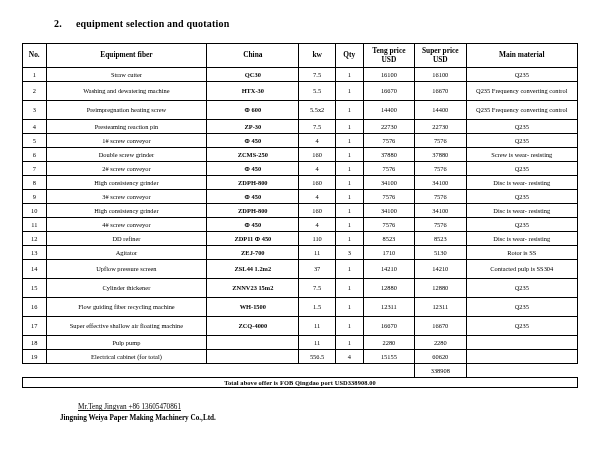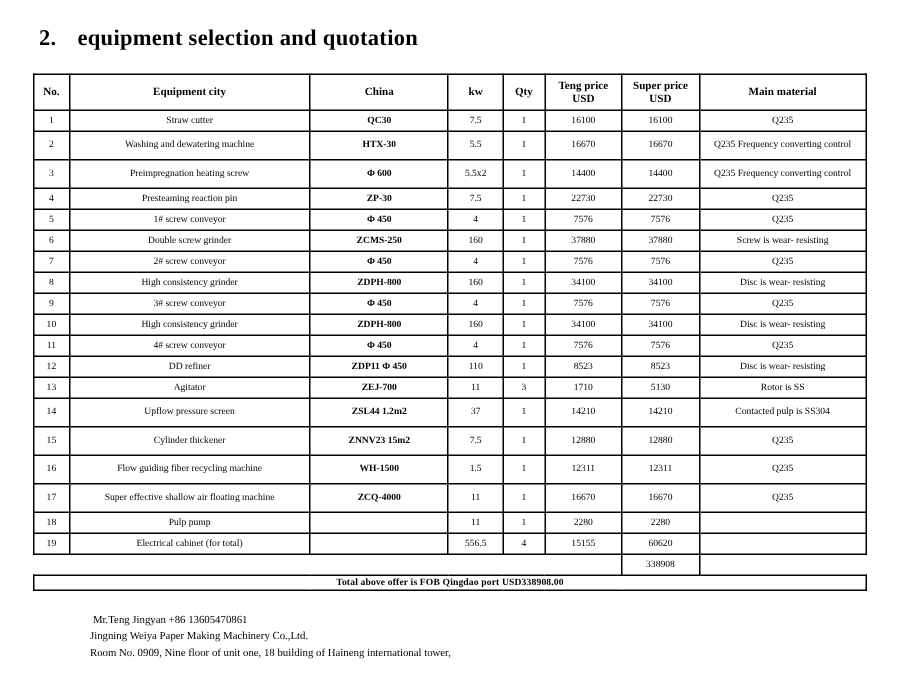--- a/index.html
+++ b/index.html
@@ -15,23 +15,23 @@
     overflow: hidden;
   }
   .page {
     position: relative;
     width: 600px;
     height: 450px;
     box-sizing: border-box;
     padding: 18px 22px 10px 22px;
   }
   .doc-heading {
-    font-size: 15px;
+    font-size: 10px;
     font-weight: bold;
-    margin: 0 0 14px 4px;
+    margin: 0 0 14px 32px;
     letter-spacing: 0.2px;
   }
   .doc-heading .num {
     margin-right: 14px;
   }
   table.quote {
     border-collapse: collapse;
     width: 556px;
     margin: 0 auto;
     table-layout: fixed;
@@ -74,22 +74,22 @@
     font-size: 11.5px;
     font-weight: bold;
     padding: 4px 0 4px 0;
     letter-spacing: 0.1px;
   }
   .contact {
     margin: 14px 0 0 38px;
     font-size: 7.2px;
     line-height: 1.5;
   }
-  .contact .l1 { margin-left: 2px; }
-  .contact .l2 { font-weight: normal; }
+  .contact .l1 { margin-left: 18px; text-decoration: underline; }
+  .contact .l2 { font-weight: bold; }
 </style>
 </head>
 <body>
 
 <div class="page">
 
   <div class="doc-heading">
     <span class="num">2.</span><span>equipment selection and quotation</span>
   </div>
 
@@ -100,21 +100,21 @@
         <col class="c-model">
         <col class="c-kw">
       <col class="c-qty">
         <col class="c-unit">
         <col class="c-total">
         <col class="c-mat">
     </colgroup>
     <thead>
       <tr>
         <td>No.</td>
-        <td>Equipment city</td>
+        <td>Equipment fiber</td>
         <td>China</td>
         <td>kw</td>
         <td>Qty</td>
         <td>Teng price USD</td>
         <td>Super price USD</td>
         <td>Main material</td>
       </tr>
     </thead>
     <tbody>
       <tr class="short">
@@ -314,16 +314,15 @@
       </tr>
       <tr>
         <td colspan="8" class="grand">Total above offer is FOB Qingdao port USD338908.00</td>
       </tr>
     </tbody>
   </table>
 
   <div class="contact">
     <div class="l1">Mr.Teng Jingyan +86 13605470861</div>
     <div class="l2">Jingning Weiya Paper Making Machinery Co.,Ltd.</div>
-    <div>Room No. 0909, Nine floor of unit one, 18 building of Haineng international tower,</div>
   </div>
 
 </div>
 
 </body></html>

